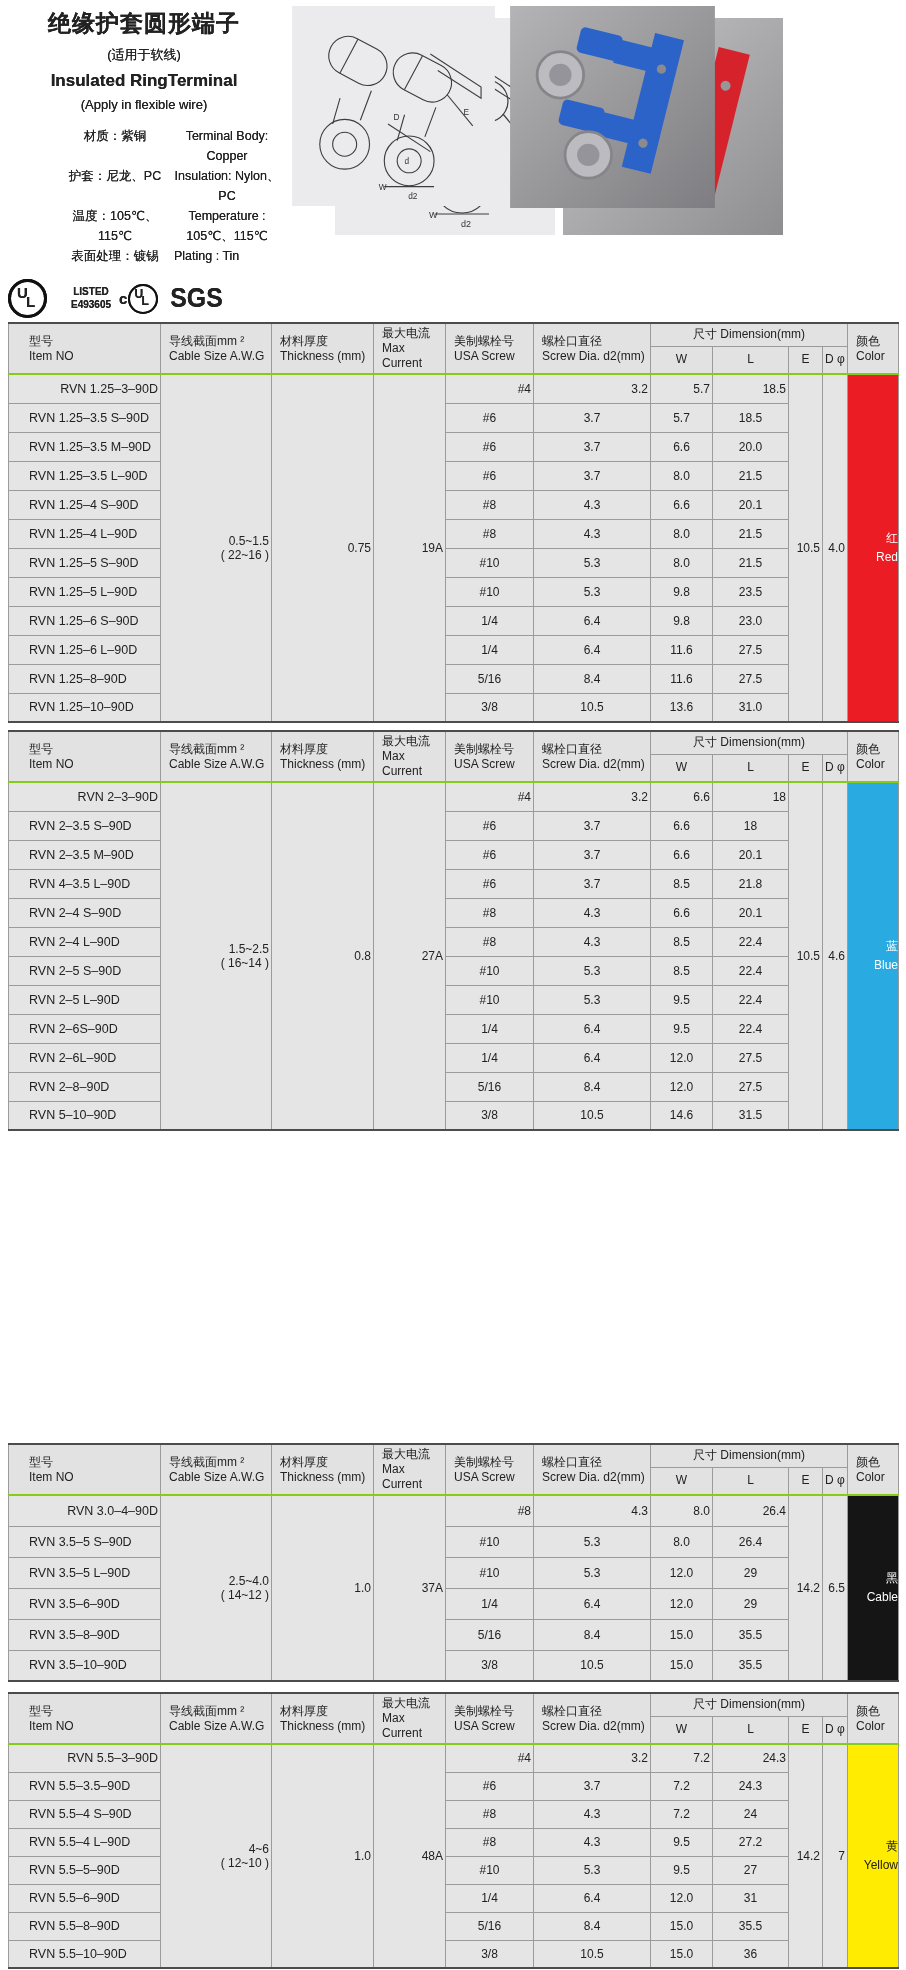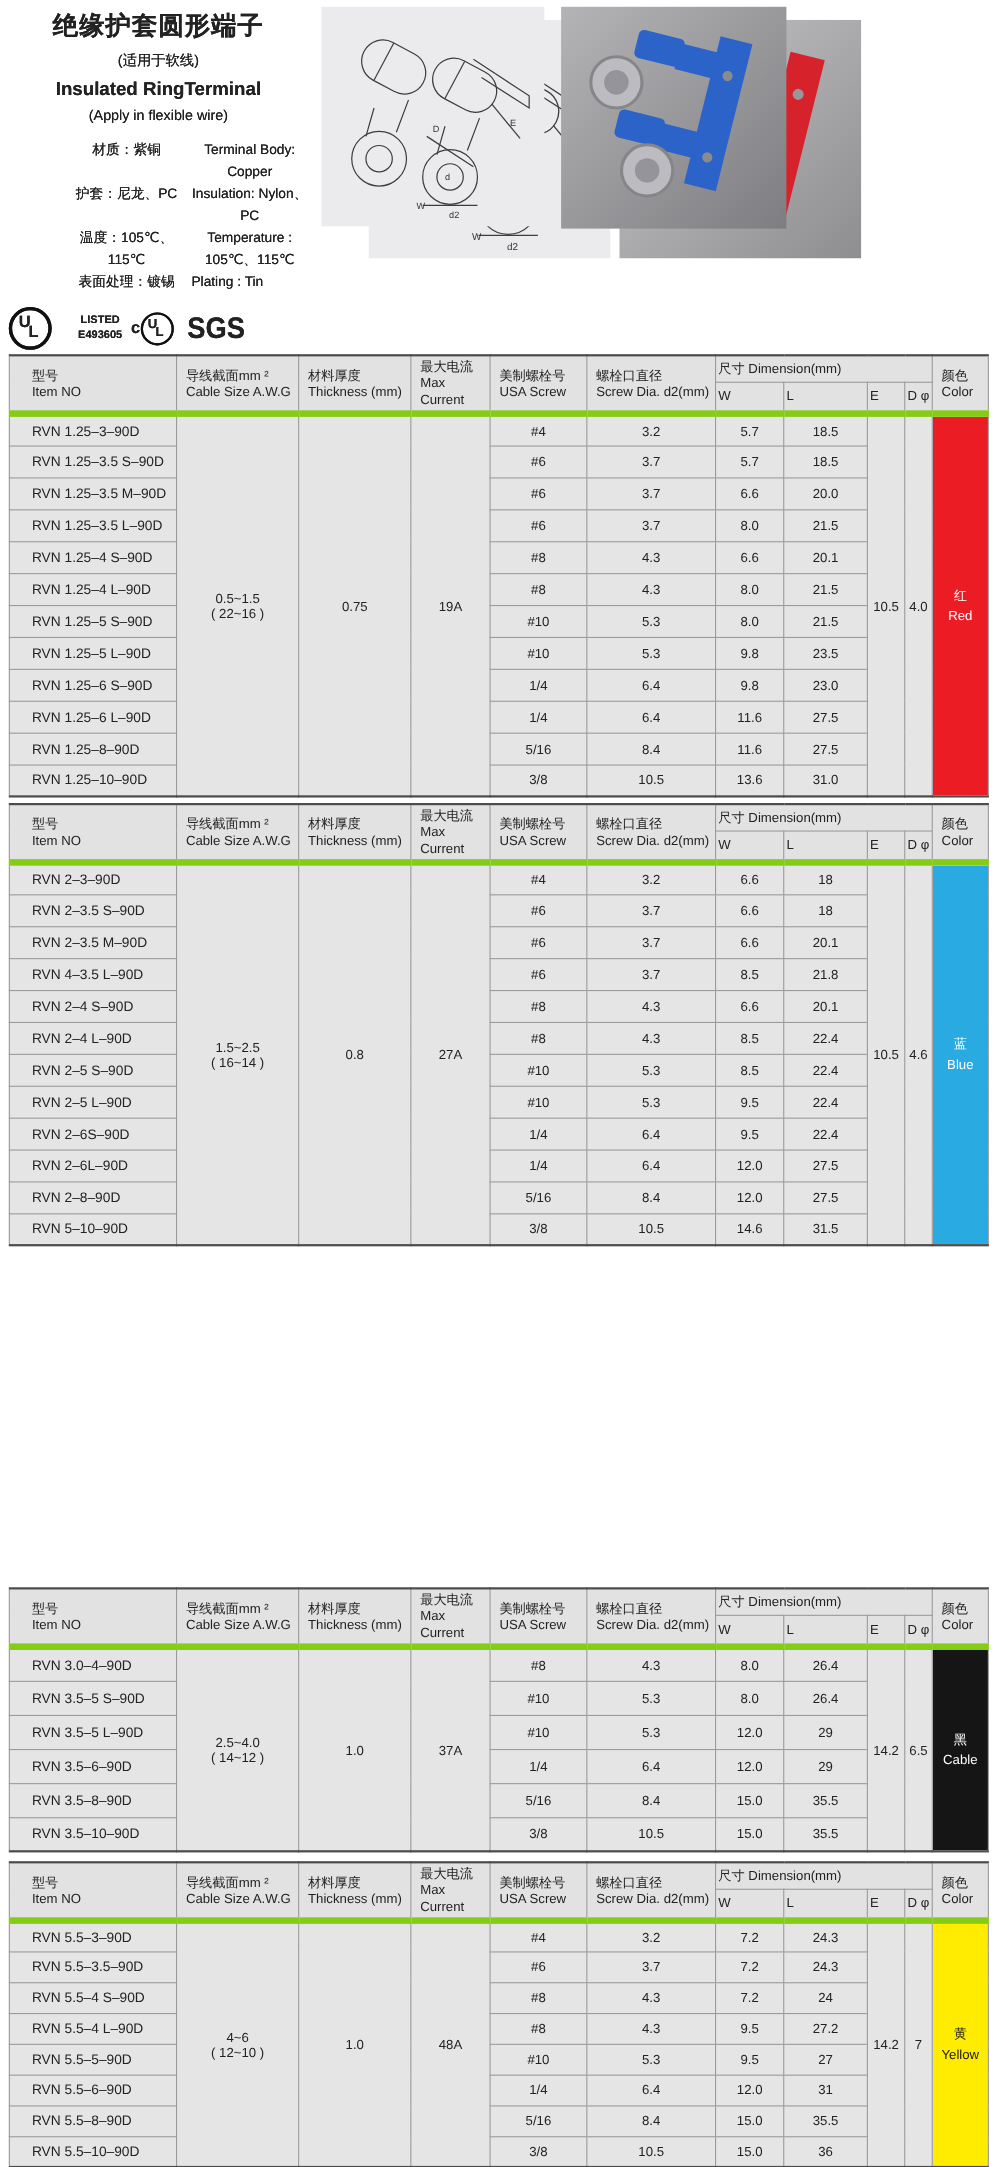--- a/index.html
+++ b/index.html
@@ -37,22 +37,22 @@
   #sec2 .drawing{left:287px;top:6px;width:213px;height:200px;}
   #sec2 .photo{left:505px;top:6px;width:215px;height:202px;}
 
   
   table.spec{position:absolute;border-collapse:collapse;table-layout:fixed;width:890px;
              border-top:2px solid #4c4c4c;border-bottom:2px solid #4c4c4c;background:#e5e5e5;}
   .spec th,.spec td{border:1px solid #9b9b9b;overflow:hidden;}
   .spec thead th{background:#e2e2e2;font-weight:normal;text-align:left;
                  padding:2px 2px 2px 8px;font-size:12px;color:#222;line-height:1.25;}
   .spec thead th.th-item{padding-left:20px;}
-  .spec thead th.th-dim,.spec thead th.th-sub{padding:2px;}
-  .spec tbody tr:first-child td{border-top:6px solid #84cc16;}
+  .spec thead th.th-dim,.spec thead th.th-sub{text-align:center;padding:2px;}
+  .spec tbody tr:first-child td{border-top:2px solid #84cc16;text-align:right;}
   .spec td{text-align:center;font-size:12px;color:#222;padding:1px 2px;vertical-align:middle;}
   .spec td.item{text-align:left;padding-left:20px;font-size:12.5px;white-space:nowrap;}
   .spec td.colorcell{padding:0;font-size:12px;line-height:1.6;}
   .spec thead tr:first-child{height:21px;}
   .spec thead tr:last-child{height:25px;}
   #t1{left:8px;top:322px;} #t2{left:8px;top:730px;}
   #t3{left:8px;top:1443px;} #t4{left:8px;top:1692px;}
   #t1 tbody tr,#t2 tbody tr{height:29px;}
   #t3 tbody tr{height:31px;}
   #t4 tbody tr{height:28px;}

